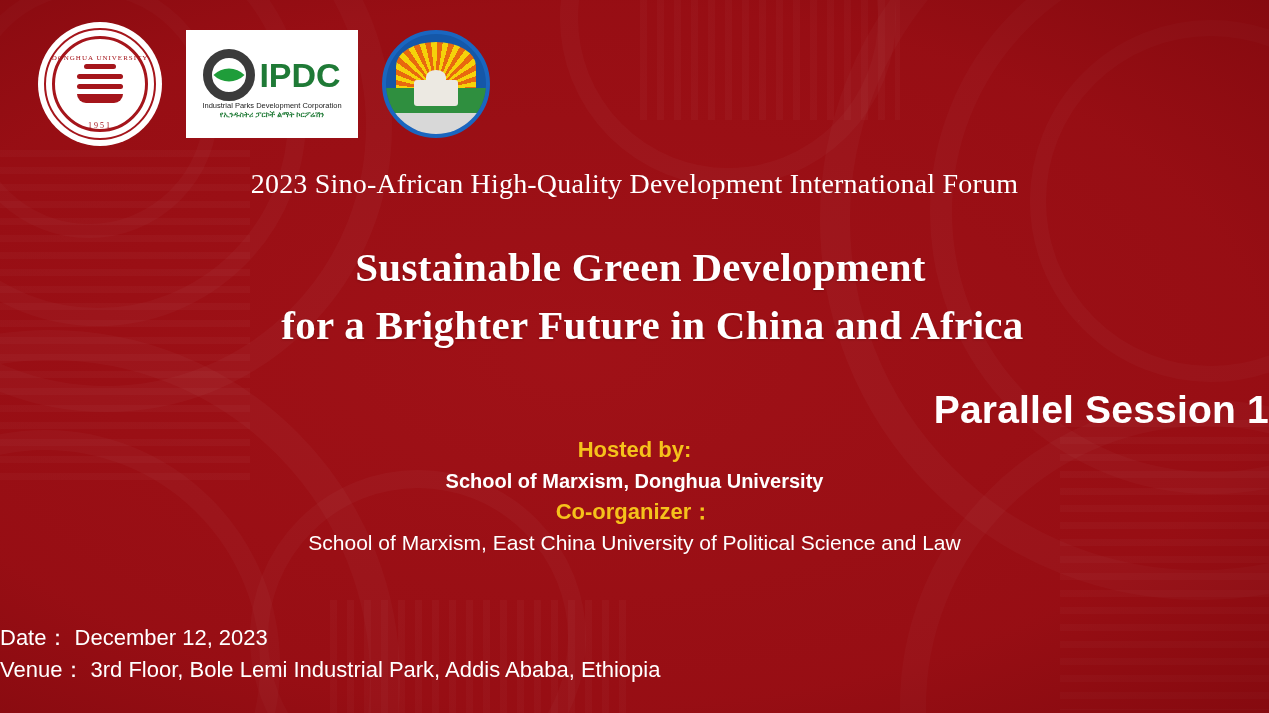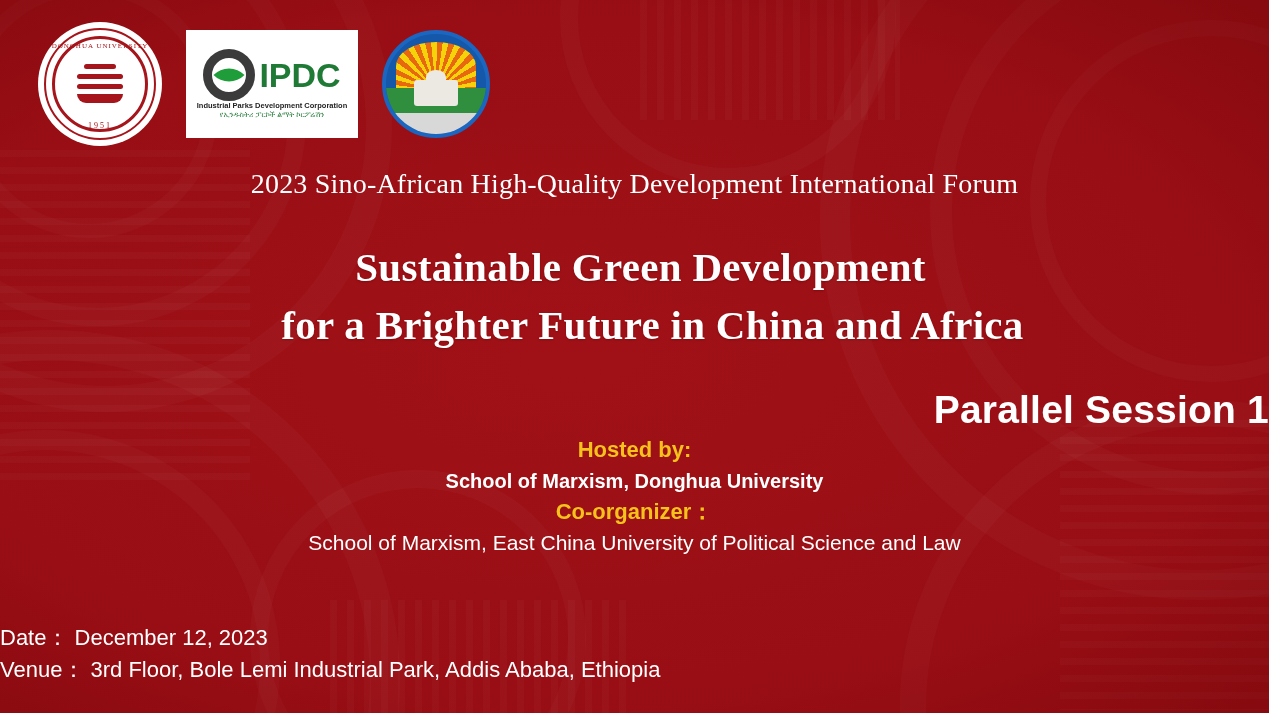--- a/index.html
+++ b/index.html
@@ -114,21 +114,21 @@
   .dhu-text-bottom {
     position: absolute;
     left: 0;
     right: 0;
     text-align: center;
     color: #A5151B;
     font-size: 7px;
     letter-spacing: 1px;
     font-family: "Liberation Serif", serif;
   }
-  .dhu-text-top { top: 20px; }
+  .dhu-text-top { top: 32px; }
   .dhu-text-bottom { bottom: 16px; font-size: 8px; letter-spacing: 2px; }
 
   .logo-ipdc {
     width: 172px;
     height: 108px;
     background: #ffffff;
     display: flex;
     align-items: center;
     justify-content: center;
     flex-direction: column;
@@ -165,29 +165,29 @@
   .ipdc-letters {
     font-family: "Liberation Sans", sans-serif;
     font-weight: bold;
     font-size: 34px;
     color: #1f7a36;
     letter-spacing: 0px;
     line-height: 1;
   }
   .ipdc-sub1 {
     font-size: 7.5px;
-    font-weight: bold;
+    font-weight: normal;
     color: #222;
     margin-top: 0;
     text-align: right;
   }
   .ipdc-sub2 {
     font-size: 7.5px;
     color: #1f7a36;
-    font-weight: normal;
+    font-weight: bold;
     text-align: left;
   }
 
   .logo-eth {
     width: 100px;
     height: 100px;
     border-radius: 50%;
     background: #1557a8;
     border: 4px solid #1a66c0;
     position: relative;

